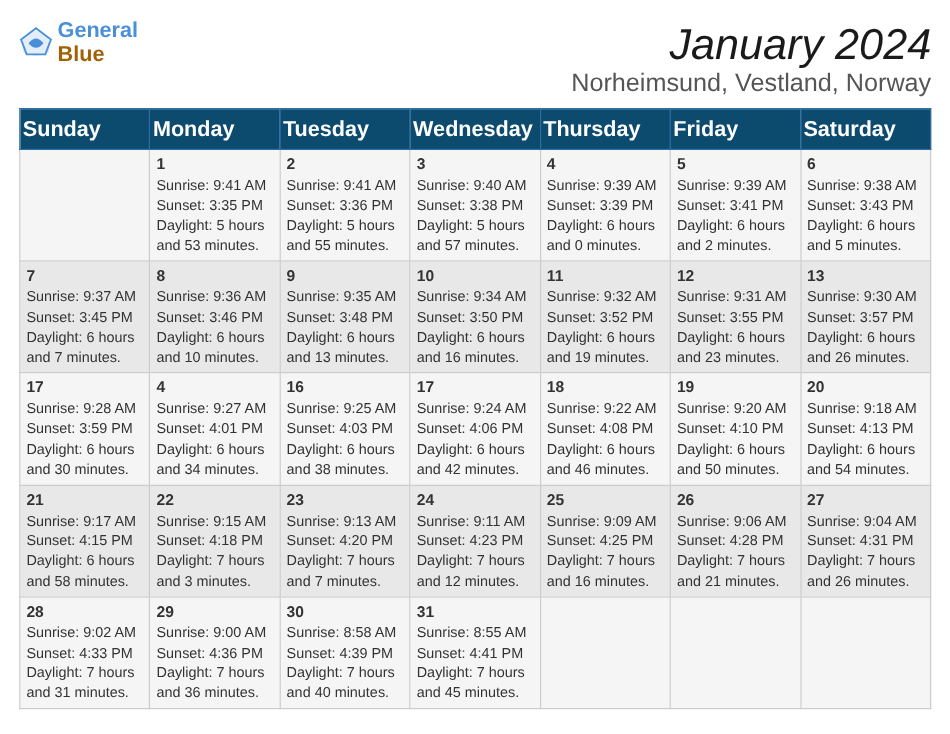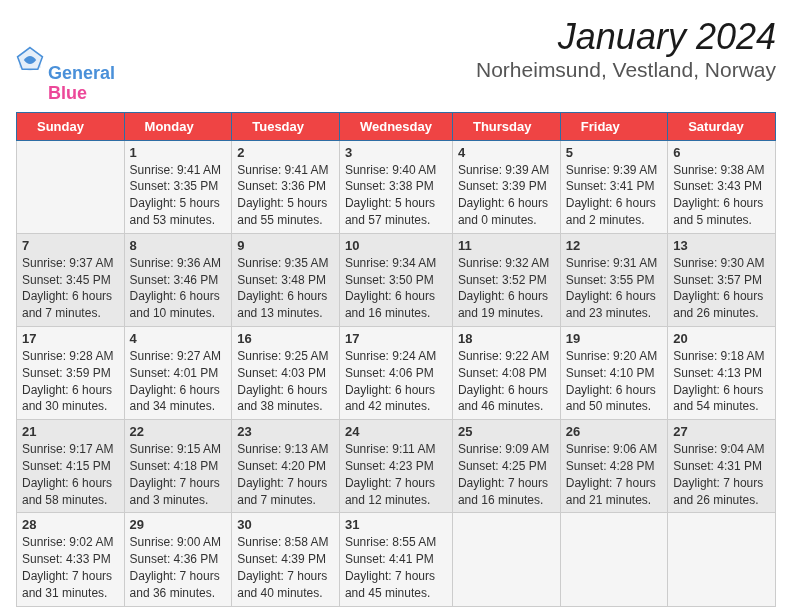--- a/index.html
+++ b/index.html
@@ -19,21 +19,20 @@
     .logo {
       display: flex;
       align-items: center;
       gap: 4px;
     }
     .logo-text {
       font-size: 18px;
       font-weight: bold;
       color: #1a1a1a;
       line-height: 1.1;
-      margin-top: 48px;
     }
     .logo-text span {
       color: #4a90d9;
     }
     .logo-icon {
       width: 28px;
       height: 28px;
     }
     .title-block {
       text-align: right;
@@ -47,25 +46,25 @@
     .subtitle {
       font-size: 21px;
       color: #555;
     }
     table {
       width: 100%;
       border-collapse: collapse;
       font-size: 11px;
     }
     thead tr th {
-      background-color: #ef4444;
+      background-color: #0c4a6e;
       color: #fff;
       text-align: left;
-      padding: 6px 20px;
-      font-size: 13px;
+      padding: 6px 2px;
+      font-size: 18px;
       font-weight: bold;
       border: 1px solid #2e6da4;
     }
     tbody tr {
       vertical-align: top;
     }
     tbody tr td {
       border: 1px solid #ccc;
       padding: 4px 5px;
       color: #333;
@@ -95,21 +94,21 @@
 
 <div class="header">
   <div class="logo">
     <svg class="logo-icon" viewBox="0 0 36 36" xmlns="http://www.w3.org/2000/svg">
       <polygon points="18,4 32,12 32,28 18,32 4,28 4,12" fill="#4a90d9" opacity="0.15"></polygon>
       <polygon points="18,2 34,14 28,30 8,30 2,14" fill="none" stroke="#4a90d9" stroke-width="2"></polygon>
       <path d="M10,18 Q18,8 26,18 Q18,28 10,18Z" fill="#4a90d9"></path>
     </svg>
     <div class="logo-text">
       <div><span>General</span></div>
-      <div><span style="color:#ec4899">Blue</span></div>
+      <div><span style="color:#a16207">Blue</span></div>
     </div>
   </div>
   <div class="title-block">
     <div class="month-title">January 2024</div>
     <div class="subtitle">Norheimsund, Vestland, Norway</div>
   </div>
 </div>
 
 <table>
   <thead>

